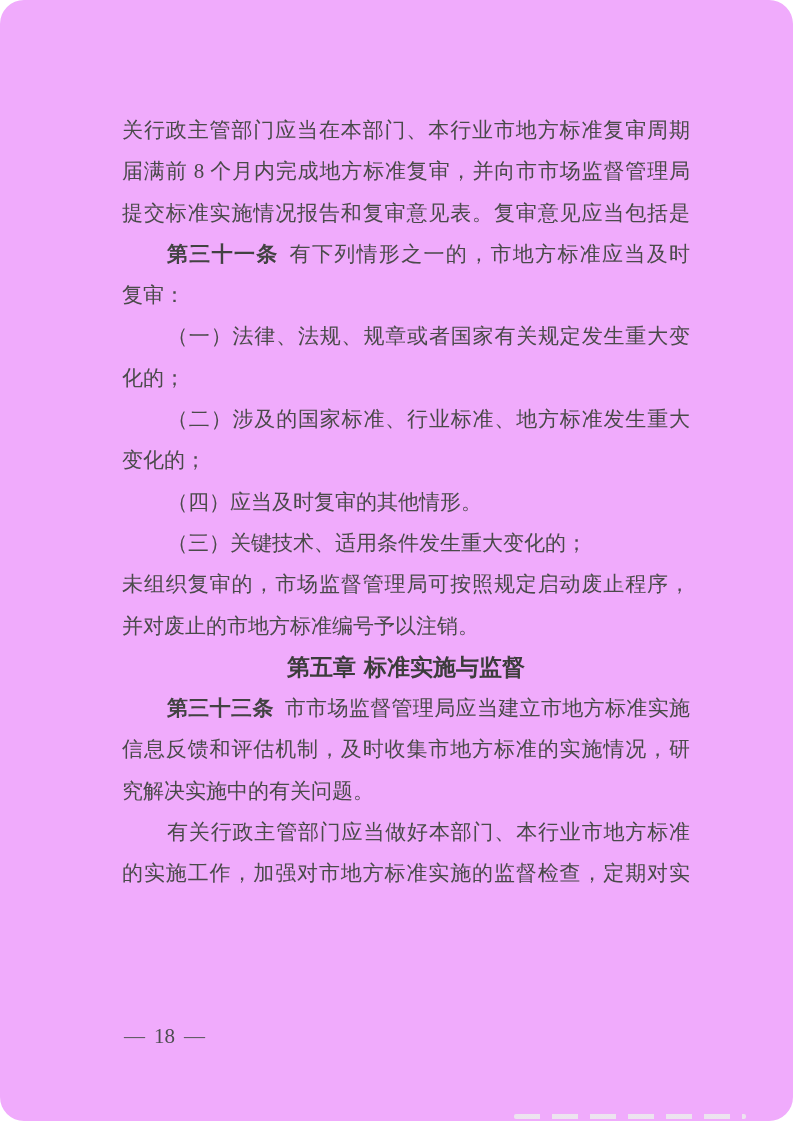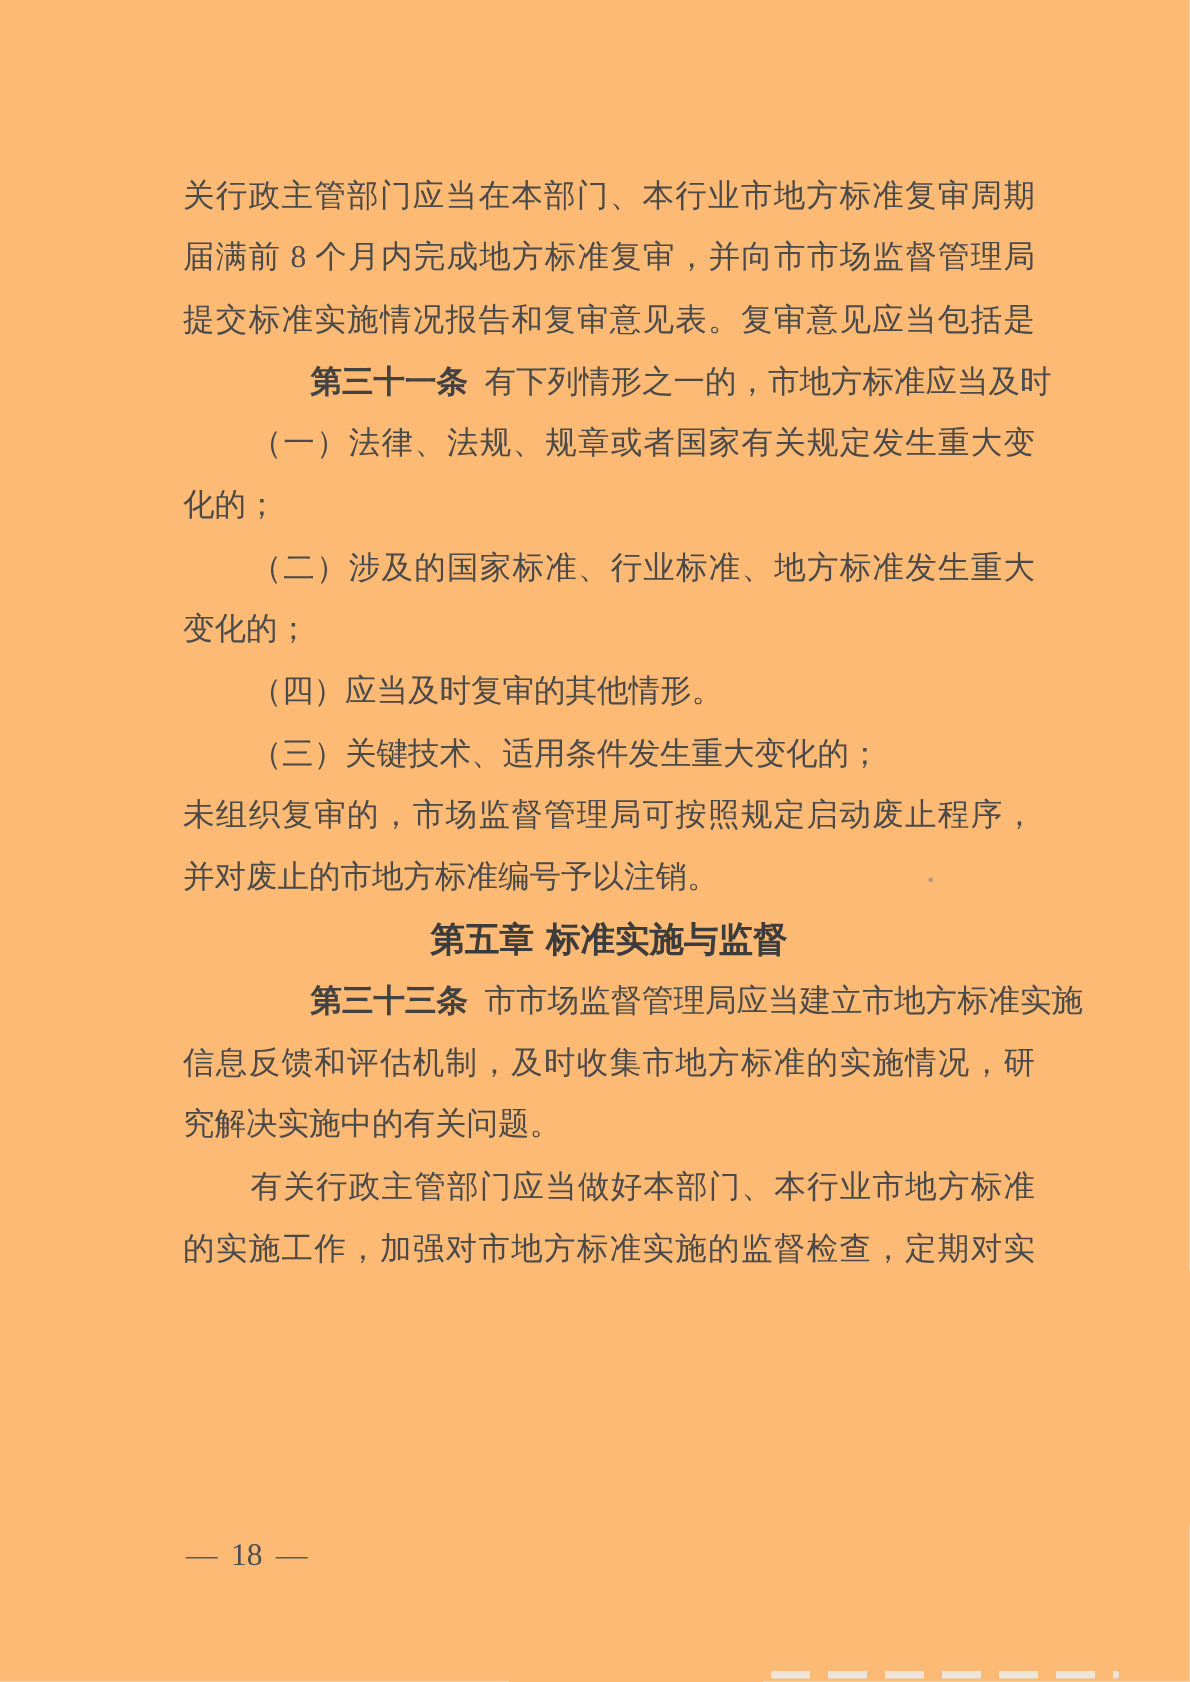--- a/index.html
+++ b/index.html
@@ -9,21 +9,22 @@
   body {
     width: 793px;
     height: 1121px;
     position: relative;
     background: #ffffff;
     overflow: hidden;
   }
   .sheet {
     position: absolute;
     inset: 0;
-    background: #fdba74;
+    background: #f0abfc;
+    border-radius: 24px;
   }
   .textblock {
     position: absolute;
     left: 122px;
     top: 110px;
     width: 568px;
     font-family: "Liberation Serif", "DejaVu Serif", serif;
     font-size: 21px;
     color: #4a4a4a;
   }
@@ -39,21 +40,20 @@
     text-align: left;
     text-align-last: left;
   }
   .line.indent {
     padding-left: 45px;
   }
   .article-no {
     font-weight: bold;
     color: #424242;
     margin-right: 11px;
-    margin-left: 40px;
   }
   .line.heading {
     text-align: center;
     text-align-last: center;
     font-family: "Liberation Sans", "DejaVu Sans", sans-serif;
     font-weight: bold;
     font-size: 23px;
     color: #3c3c3c;
     padding-left: 0;
   }
@@ -107,20 +107,21 @@
 
   <div class="textblock">
 
     <div class="line">关行政主管部门应当在本部门、本行业市地方标准复审周期</div>
     <div class="line">届满前 8 个月内完成地方标准复审，并向市市场监督管理局</div>
     <div class="line">提交标准实施情况报告和复审意见表。复审意见应当包括是</div>
 
     <div class="line indent">
       <span class="article-no">第三十一条</span><span>有下列情形之一的，市地方标准应当及时</span>
     </div>
+    <div class="line end">复审：</div>
 
     <div class="line indent">（一）法律、法规、规章或者国家有关规定发生重大变</div>
     <div class="line end">化的；</div>
 
     <div class="line indent">（二）涉及的国家标准、行业标准、地方标准发生重大</div>
     <div class="line end">变化的；</div>
 
     <div class="line indent end">（四）应当及时复审的其他情形。</div>
     <div class="line indent end">（三）关键技术、适用条件发生重大变化的；</div>
 

